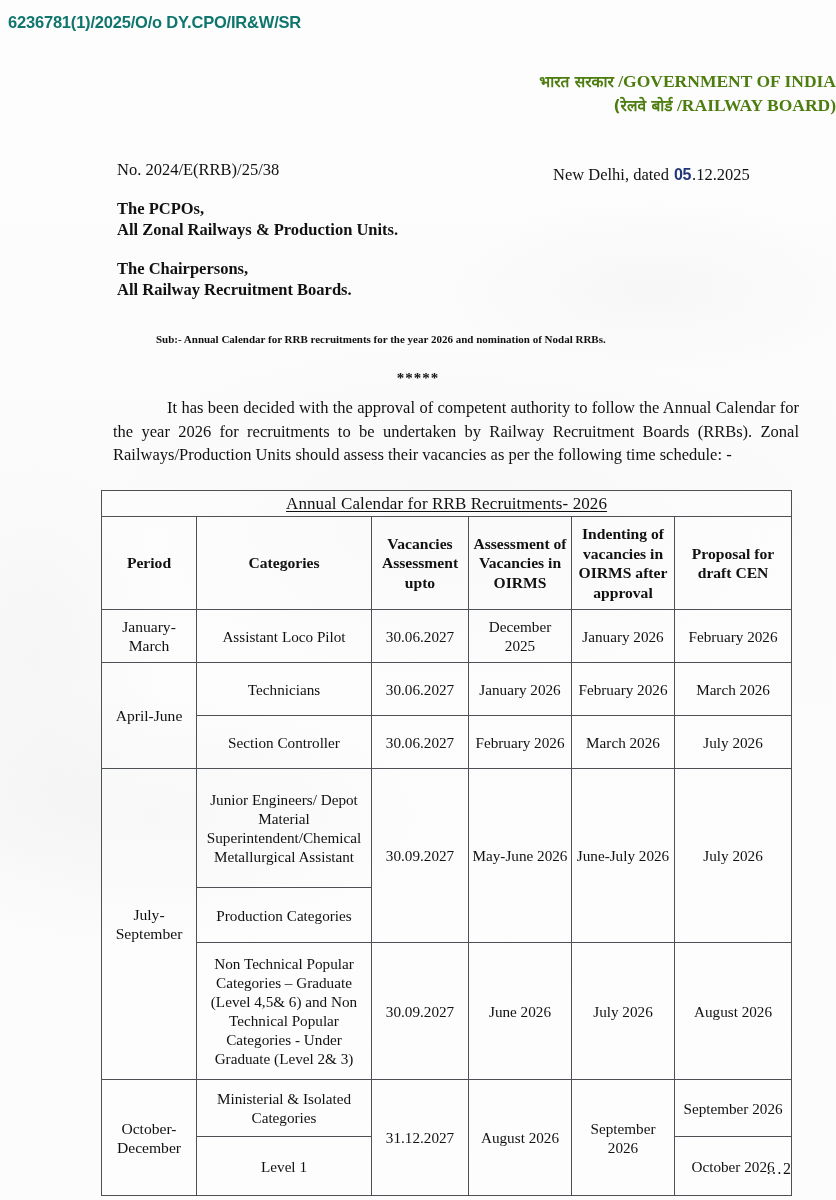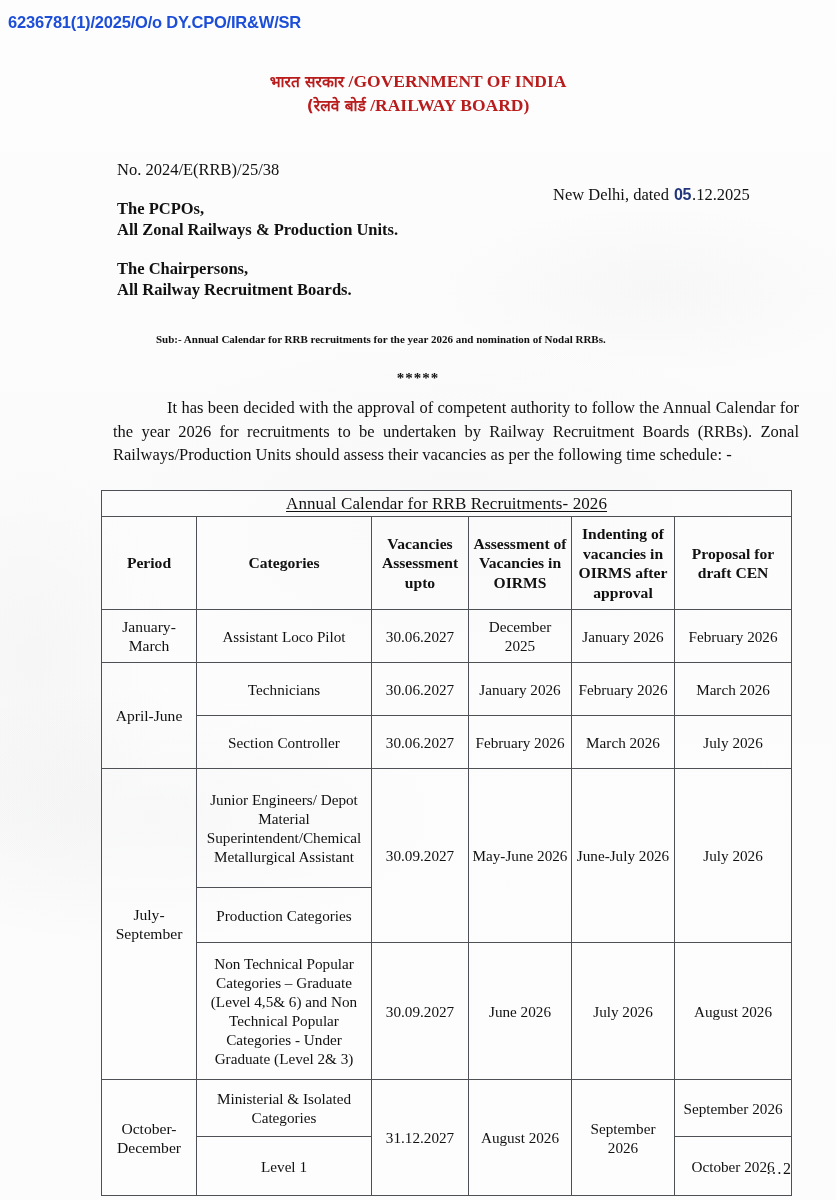--- a/index.html
+++ b/index.html
@@ -33,35 +33,35 @@
 
   
   .file-stamp {
     position: absolute;
     left: 8px;
     top: 13px;
     font-family: "Liberation Sans", "DejaVu Sans", sans-serif;
     font-weight: bold;
     font-size: 16.5px;
     letter-spacing: -0.2px;
-    color: #1d4ed8;
+    color: #0f766e;
     white-space: nowrap;
   }
 
   
   .letterhead {
     position: absolute;
     left: 0;
     right: 0;
     top: 70px;
-    text-align: center;
+    text-align: right;
     font-weight: bold;
     font-size: 17.5px;
     line-height: 22.5px;
-    color: #b91c1c;
+    color: #4d7c0f;
   }
   .letterhead .line { white-space: nowrap; }
   .hindi {
     font-family: "DejaVu Sans", sans-serif;
     font-weight: bold;
     font-size: 15.5px;
   }
 
   
   .refno {
@@ -70,21 +70,20 @@
     top: 160px;
     font-size: 16.5px;
     white-space: nowrap;
   }
   .dateline {
     position: absolute;
     left: 553px;
     top: 165px;
     font-size: 16.5px;
     white-space: nowrap;
-    margin-top: 20px;
   }
   .handdate {
     font-family: "Liberation Sans", "DejaVu Sans", sans-serif;
     font-weight: bold;
     font-size: 16px;
     color: #22357a;
     letter-spacing: -0.4px;
     padding: 0 1px;
   }
 

